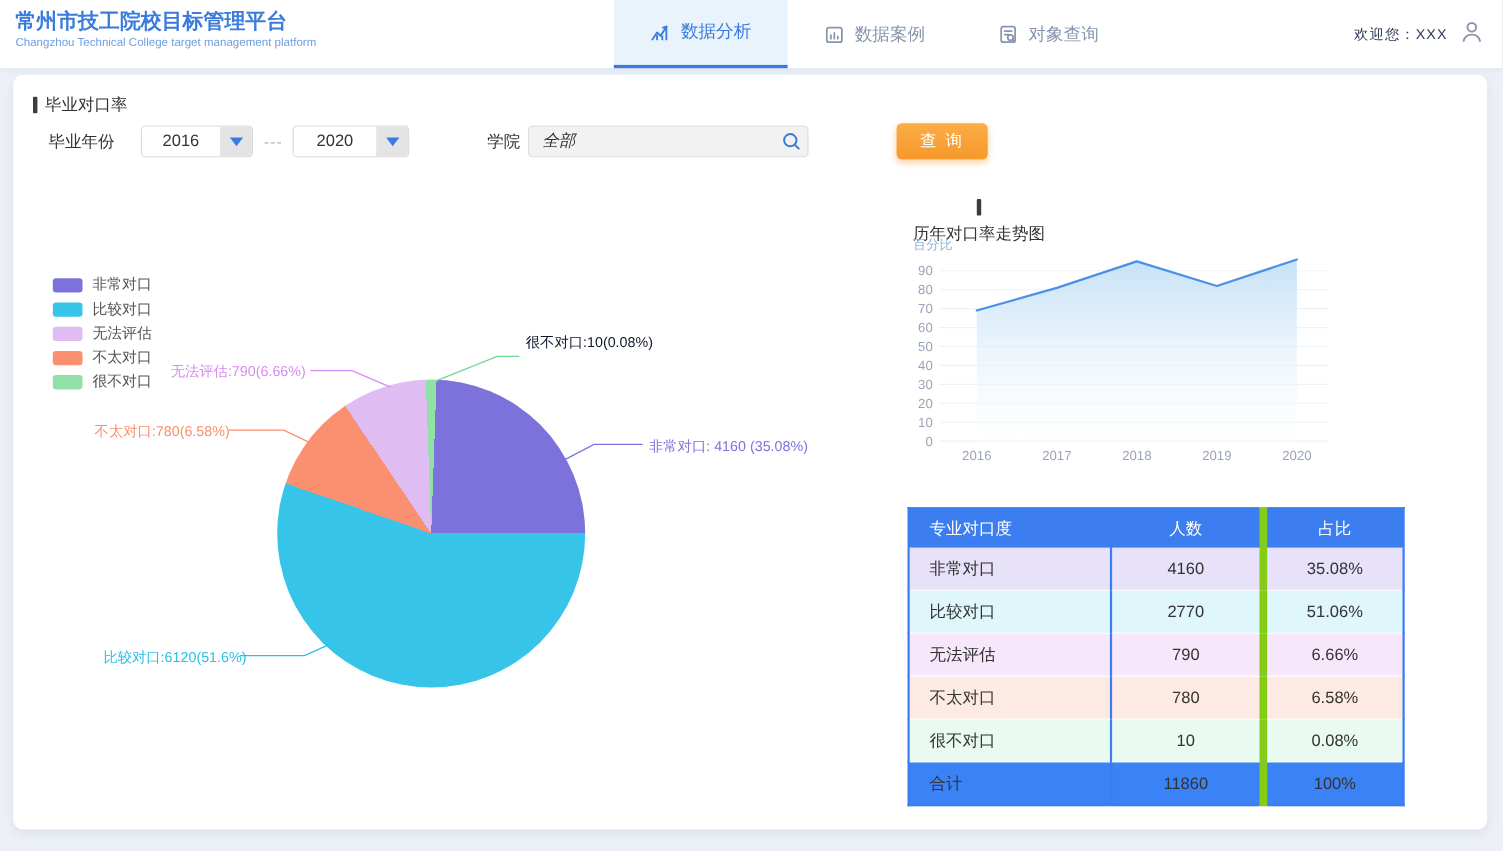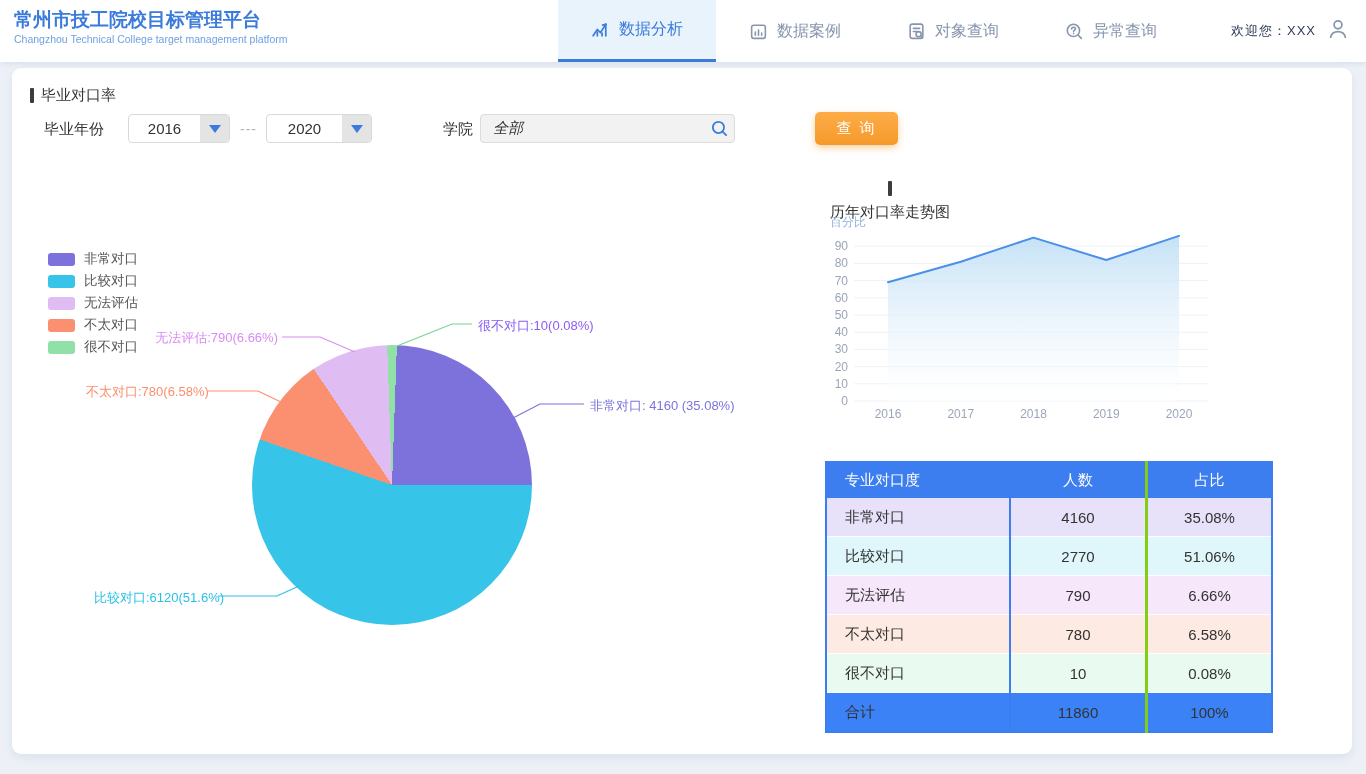--- a/index.html
+++ b/index.html
@@ -57,21 +57,21 @@
   .unit{position:absolute;left:818px;top:146px;font-size:12px;color:#8FB3DC;}
   #trend-svg text{font-size:12px;fill:#9AA6B8;font-family:"Liberation Sans","DejaVu Sans",sans-serif;}
 
   
   .stats{position:absolute;left:813px;top:393px;width:420px;border-collapse:collapse;table-layout:fixed;
          border:2px solid #3C7DF0;font-size:15px;color:#333;}
   .stats th{background:#3C7DF0;color:#fff;font-weight:normal;height:33px;}
   .stats td{height:36px;border-bottom:1px solid rgba(255,255,255,.85);}
   .stats .c1{width:163px;text-align:left;padding-left:18px;}
   .stats .c2{width:132px;text-align:center;border-left:2px solid #3C7DF0;}
-  .stats .c3{width:121px;text-align:center;border-left:3px solid #84cc16;}
+  .stats .c3{width:121px;text-align:center;border-left:7px solid #84cc16;}
   .stats th.c1{text-align:left;}
 </style>
 </head>
 <body>
 
 <div class="page">
 
   <header class="hdr">
     <div class="logo">
       <div class="logo-title">常州市技工院校目标管理平台</div>
@@ -107,31 +107,20 @@
           <svg width="19" height="19" viewBox="0 0 18 18" fill="none" stroke="currentColor" stroke-width="1.5" stroke-linecap="round">
             <rect x="3" y="2" width="12" height="13.5" rx="2"></rect>
               <line x1="6" y1="6" x2="12" y2="6"></line>
               <line x1="6" y1="9" x2="9.5" y2="9"></line>
               <circle cx="11" cy="11.5" r="2.4"></circle>
               <line x1="12.8" y1="13.3" x2="14.6" y2="15.1"></line>
           </svg>
         </span>
         <span>对象查询</span>
       </div>
-      <div class="tab">
-        <span>
-          <svg width="19" height="19" viewBox="0 0 18 18" fill="none" stroke="currentColor" stroke-width="1.5" stroke-linecap="round">
-            <circle cx="8" cy="8" r="5.8"></circle>
-              <line x1="12.3" y1="12.3" x2="15.5" y2="15.5"></line>
-            <path d="M6.3 6.6c0-1 .8-1.7 1.8-1.7s1.8.7 1.8 1.6c0 1.2-1.8 1.3-1.8 2.5"></path>
-              <line x1="8.1" y1="10.8" x2="8.1" y2="11.1"></line>
-          </svg>
-        </span>
-        <span>异常查询</span>
-      </div>
     </nav>
 
     <div class="welcome">
       <span class="welcome-txt">欢迎您：XXX</span>
       <span>
         <svg width="24" height="24" viewBox="0 0 22 22" fill="none" stroke="#8795AD" stroke-width="1.6" stroke-linecap="round">
           <circle cx="11" cy="7.2" r="3.6"></circle>
             <path d="M4.2 18.5c.9-3.6 3.4-5.2 6.8-5.2s5.9 1.6 6.8 5.2"></path>
         </svg>
       </span>
@@ -197,21 +186,21 @@
     <div class="pie" id="pie" style="background: conic-gradient(rgb(144, 224, 168) 0deg, rgb(144, 224, 168) 2deg, rgb(125, 114, 219) 2deg, rgb(125, 114, 219) 90deg, rgb(54, 196, 232) 90deg, rgb(54, 196, 232) 289deg, rgb(251, 144, 112) 289deg, rgb(251, 144, 112) 326deg, rgb(223, 188, 242) 326deg, rgb(223, 188, 242) 358deg, rgb(144, 224, 168) 358deg, rgb(144, 224, 168) 360deg);"></div>
 
     <svg class="leader" width="820" height="640">
       <polyline points="385,278 440,256 460,256" fill="none" stroke-width="1.2" stroke="#71D795"></polyline>
       <polyline points="343,284 308,269 270,269" fill="none" stroke-width="1.2" stroke="#D98BF2"></polyline>
       <polyline points="271,335 246,323 196,323" fill="none" stroke-width="1.2" stroke="#FB8E6E"></polyline>
       <polyline points="501,350 528,336 572,336" fill="none" stroke-width="1.2" stroke="#7B74DC"></polyline>
       <polyline points="287,518 265,528 206,528" fill="none" stroke-width="1.2" stroke="#29BFE8"></polyline>
     </svg>
 
-    <span class="callout" style="left: 466px; top: 249px; color: #8b5cf6;">很不对口:10(0.08%)</span>
+    <span class="callout" style="left: 466px; top: 234px; color: #0f172a;">很不对口:10(0.08%)</span>
     <span class="callout" style="left: 139px; top: 261px; width: 127px; text-align: right; color: rgb(217, 139, 242);">无法评估:790(6.66%)</span>
     <span class="callout" style="left: 74px; top: 315px; width: 118px; text-align: right; color: rgb(251, 142, 110);">不太对口:780(6.58%)</span>
     <span class="callout" style="left: 578px; top: 329px; color: rgb(123, 116, 220);">非常对口: 4160 (35.08%)</span>
     <span class="callout" style="left: 82px; top: 521px; width: 120px; text-align: right; color: rgb(41, 191, 232);">比较对口:6120(51.6%)</span>
 
     <div class="sec-title" style="left:818px;top:113px;flex-direction:column;">
       <span class="sec-bar"></span>
       <span>历年对口率走势图</span>
     </div>
     <span class="unit">百分比</span>

